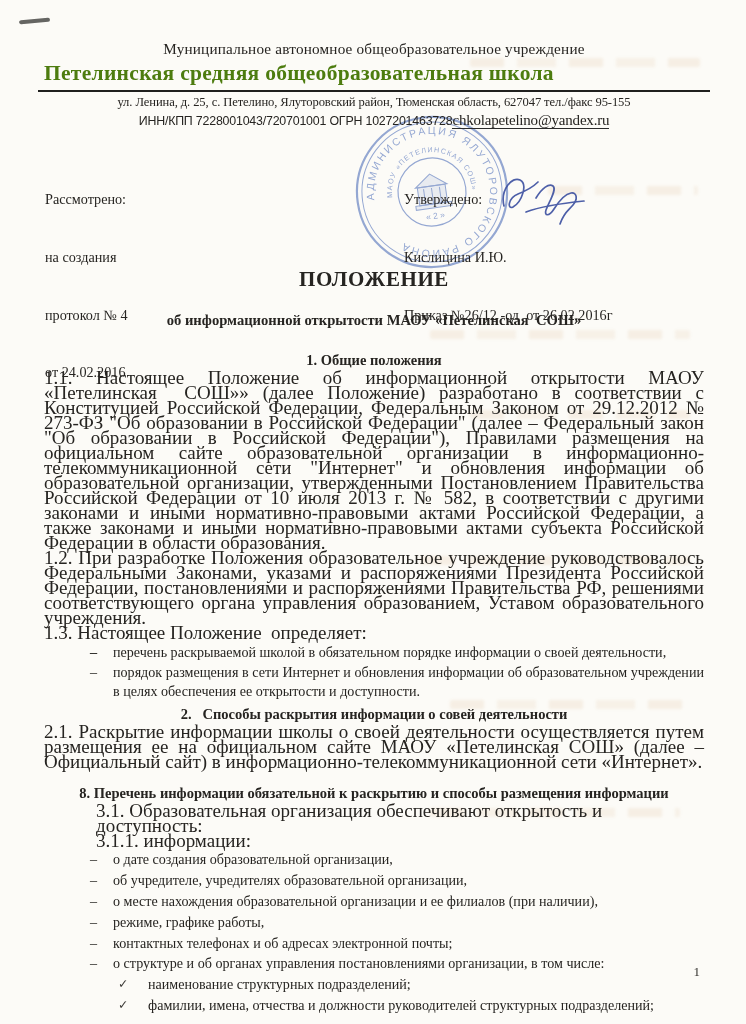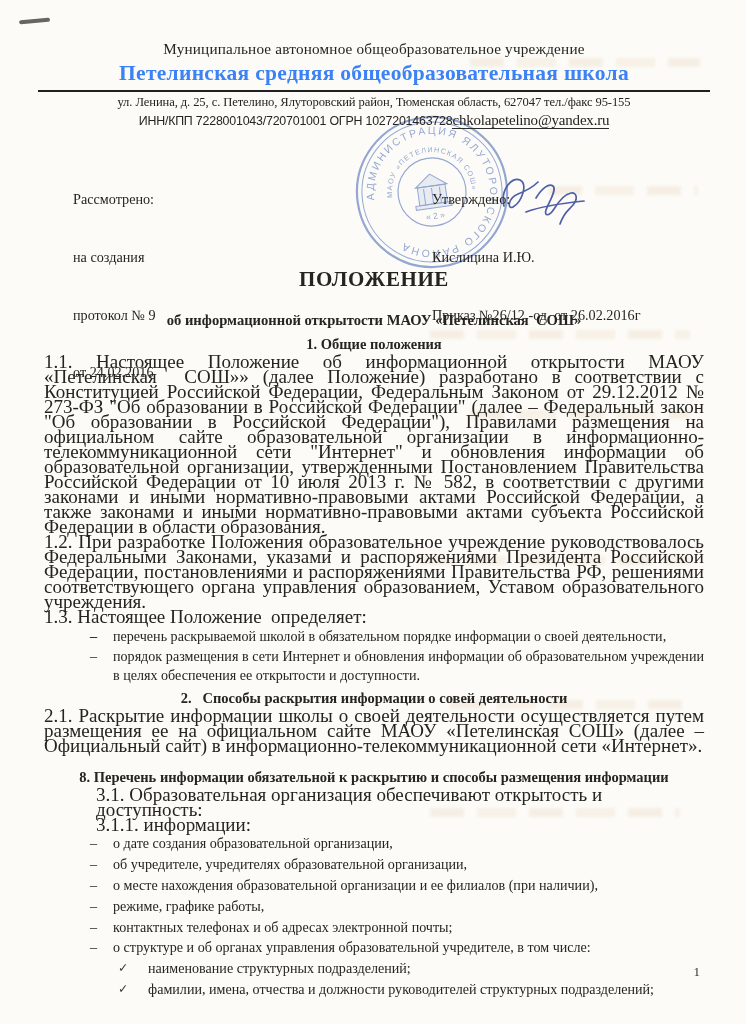--- a/index.html
+++ b/index.html
@@ -5,44 +5,44 @@
   html,body{margin:0;padding:0;background:#8a8a8a;}
   .page{
     position:relative;width:746px;height:1024px;margin:0 auto;
     background:#fcfbf7;overflow:hidden;
     font-family:"Liberation Serif",serif;color:#262421;
   }
   .inner{position:absolute;left:44px;top:40px;width:660px;}
 
   
   .org-type{font-size:15.2px;text-align:center;letter-spacing:.2px;}
-  .school-name{font-size:21.5px;font-weight:700;text-align:center;margin-top:3px;letter-spacing:.3px;color:#3b82f6;}
+  .school-name{font-size:21.5px;font-weight:700;margin-top:3px;letter-spacing:.3px;color:#4d7c0f;}
   .head-rule{border:none;border-top:2.6px solid #20201e;margin:4px 0 3px -6px;width:672px;}
   .addr-line{font-size:12.6px;text-align:center;letter-spacing:-.1px;}
   .reg-line{font-family:"Liberation Sans",sans-serif;font-size:12.4px;text-align:center;margin-top:2px;letter-spacing:-.2px;}
   .reg-line .email{font-family:"Liberation Serif",serif;font-size:15px;border-bottom:1px solid #2a2a2a;text-align:center;}
 
   
   .approval{position:relative;margin-top:23px;height:100px;font-size:14.2px;line-height:19.2px;}
   .app-col{position:absolute;top:0;white-space:pre-wrap;}
   .app-col.left{left:1px;}
   .app-col.right{left:360px;}
-  .app-line{white-space:pre-wrap;margin-left:28px;}
+  .app-line{white-space:pre-wrap;}
 
   
   .stamp{position:absolute;left:352px;top:112px;width:160px;height:160px;opacity:.58;transform:rotate(-8deg);pointer-events:none;}
   .signature{position:absolute;left:496px;top:172px;width:92px;height:58px;pointer-events:none;}
 
   
   .title-block{margin-top:15px;text-align:center;font-weight:700;}
   .title1{font-size:21px;letter-spacing:.6px;}
   .title2{font-size:14.6px;margin-top:20px;white-space:pre-wrap;}
 
   
-  .doc-body{margin-top:6px;}
+  .doc-body{margin-top:22px;}
   .sec-heading{font-weight:700;text-align:center;font-size:14.5px;line-height:19px;margin-top:5px;white-space:pre-wrap;}
   .sec-heading.gap{margin-top:15px;}
   .para{font-size:19px;line-height:15px;text-align:justify;white-space:pre-wrap;}
   .para.indent{padding-left:52px;text-align:left;}
   .li{font-size:14.1px;line-height:18.3px;position:relative;text-align:justify;padding-left:69px;margin:2.5px 0;}
   .li .marker{position:absolute;left:46px;top:0;}
   .li.check{padding-left:104px;}
   .li.check .marker{left:74px;font-size:12.5px;color:#3a3835;}
 
   .page-number{position:absolute;right:46px;bottom:44px;font-size:13px;color:#33312e;}
@@ -107,21 +107,21 @@
     <div class="org-type">Муниципальное автономное общеобразовательное учреждение</div>
     <div class="school-name">Петелинская средняя общеобразовательная школа</div>
     <hr class="head-rule">
     <div class="addr-line">ул. Ленина, д. 25, с. Петелино, Ялуторовский район, Тюменская область, 627047 тел./факс 95-155</div>
     <div class="reg-line"><span>ИНН/КПП 7228001043/720701001 ОГРН 1027201463728</span><span class="email">chkolapetelino@yandex.ru</span></div>
 
     <div class="approval">
       <div class="app-col left">
         <div class="app-line">Рассмотрено:</div>
         <div class="app-line">на создания</div>
-        <div class="app-line">протокол № 9</div>
+        <div class="app-line">протокол № 4</div>
         <div class="app-line">от 24.02.2016</div>
       </div>
       <div class="app-col right">
         <div class="app-line">Утверждено:</div>
         <div class="app-line">Кислицина И.Ю.</div>
         <div class="app-line">Приказ №26/12 -од  от 26.02.2016г</div>
       </div>
     </div>
 
     <div class="title-block">
@@ -140,21 +140,21 @@
         <div class="sec-heading">2.   Способы раскрытия информации о совей деятельности</div>
         <div class="para">2.1. Раскрытие информации школы о своей деятельности осуществляется путем размещения ее на официальном сайте МАОУ «Петелинская СОШ» (далее – Официальный сайт) в информационно-телекоммуникационной сети «Интернет».</div>
         <div class="sec-heading gap">8. Перечень информации обязательной к раскрытию и способы размещения информации</div>
         <div class="para indent">3.1. Образовательная организация обеспечивают открытость и доступность:</div>
         <div class="para indent">3.1.1. информации:</div>
         <div class="li"><span class="marker">–</span><span>о дате создания образовательной организации,</span></div>
         <div class="li"><span class="marker">–</span><span>об учредителе, учредителях образовательной организации,</span></div>
         <div class="li"><span class="marker">–</span><span>о месте нахождения образовательной организации и ее филиалов (при наличии),</span></div>
         <div class="li"><span class="marker">–</span><span>режиме, графике работы,</span></div>
         <div class="li"><span class="marker">–</span><span>контактных телефонах и об адресах электронной почты;</span></div>
-        <div class="li"><span class="marker">–</span><span>о структуре и об органах управления образовательной учредителе, в том числе:</span></div>
+        <div class="li"><span class="marker">–</span><span>о структуре и об органах управления постановлениями организации, в том числе:</span></div>
         <div class="li check"><span class="marker">✓</span><span>наименование структурных подразделений;</span></div>
         <div class="li check"><span class="marker">✓</span><span>фамилии, имена, отчества и должности руководителей структурных подразделений;</span></div>
       </div>
 
   </div>
 
   <div class="page-number">1</div>
 </div>
 
 </body></html>

